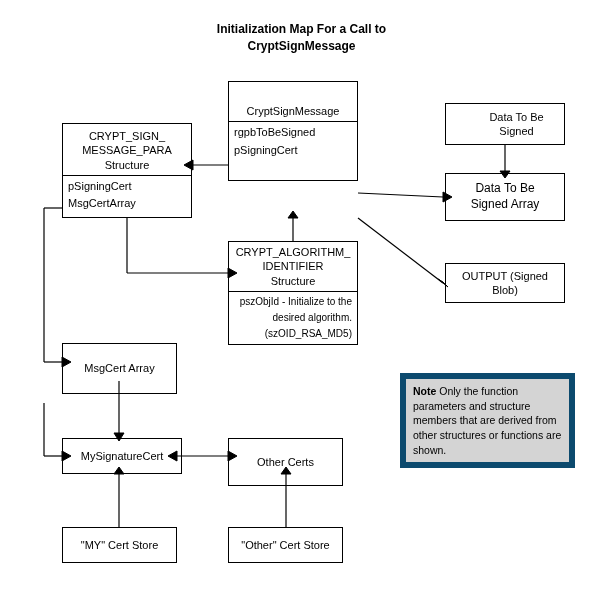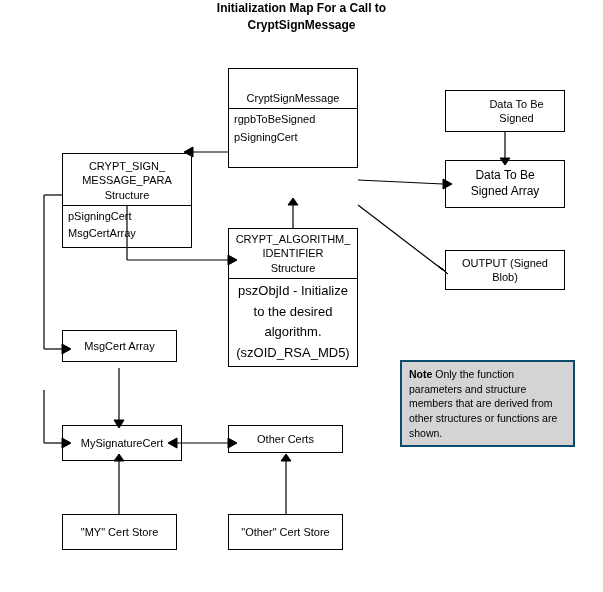--- a/index.html
+++ b/index.html
@@ -17,21 +17,23 @@
       width: 603px;
       height: 592px;
       position: relative;
     }
 
     .title {
       text-align: center;
       font-weight: bold;
       font-size: 12px;
       line-height: 1.4;
+      padding-top: 8px;
       padding-bottom: 4px;
+      margin-top: 13px;
     }
 
     .box {
       position: absolute;
       border: 1px solid #000;
       background: #fff;
       text-align: center;
       display: flex;
       flex-direction: column;
       align-items: center;
@@ -57,21 +59,21 @@
     .box-body {
       width: 100%;
       text-align: left;
       padding: 2px 5px;
       font-size: 11px;
       line-height: 1.6;
     }
 
     .note-box {
       position: absolute;
-      border: 2px solid #0c4a6e;
+      border: 6px solid #0c4a6e;
       background: #d4d4d4;
       padding: 5px 7px;
       font-size: 10.5px;
       line-height: 1.4;
     }
 
     svg.arrows {
       position: absolute;
       top: 0;
       left: 0;
@@ -101,56 +103,56 @@
   </div>
 
   <div class="box divided" style="left:228px; top:68px; width:130px; min-height:100px;">
     <div class="box-header">CryptSignMessage</div>
     <div class="box-body">
       <div>rgpbToBeSigned</div>
       <div>pSigningCert</div>
     </div>
   </div>
 
-  <div class="box divided" style="left:62px; top:110px; width:130px; min-height:95px;margin-top:43px;">
+  <div class="box divided" style="left:62px; top:110px; width:130px; min-height:95px;">
     <div class="box-header" style="font-size:11px;">CRYPT_SIGN_<br>MESSAGE_PARA<br>Structure</div>
     <div class="box-body">
       <div>pSigningCert</div>
       <div>MsgCertArray</div>
     </div>
   </div>
 
   <div class="box divided" style="left:228px; top:228px; width:130px; min-height:90px;">
     <div class="box-header" style="font-size:11px;">CRYPT_ALGORITHM_<br>IDENTIFIER<br>Structure</div>
-    <div class="box-body" style="font-size:13px; text-align:center;">
+    <div class="box-body" style="font-size:10px; text-align:right;">
       pszObjId - Initialize to the desired algorithm. (szOID_RSA_MD5)
     </div>
   </div>
 
   <div class="box" style="left:445px; top:90px; width:120px; height:42px; font-size:11px;padding-left:28px;">
     <span>Data To Be Signed</span>
   </div>
 
   <div class="box" style="left:445px; top:160px; width:120px; height:48px; font-size:12px;">
     <span>Data To Be<br>Signed Array</span>
   </div>
 
   <div class="box" style="left:445px; top:250px; width:120px; height:40px; font-size:11px;">
     <span>OUTPUT (Signed Blob)</span>
   </div>
 
-  <div class="box" style="left:62px; top:330px; width:115px; height:32px;">
+  <div class="box" style="left:62px; top:330px; width:115px; height:51px;">
     <span>MsgCert Array</span>
   </div>
 
   <div class="box" style="left:62px; top:425px; width:120px; height:36px;">
     <span>MySignatureCert</span>
   </div>
 
-  <div class="box" style="left:228px; top:425px; width:115px; height:28px;">
+  <div class="box" style="left:228px; top:425px; width:115px; height:48px;">
     <span>Other Certs</span>
   </div>
 
   <div class="box" style="left:62px; top:514px; width:115px; height:36px;">
     <span>"MY" Cert Store</span>
   </div>
 
   <div class="box" style="left:228px; top:514px; width:115px; height:36px;">
     <span>"Other" Cert Store</span>
   </div>

